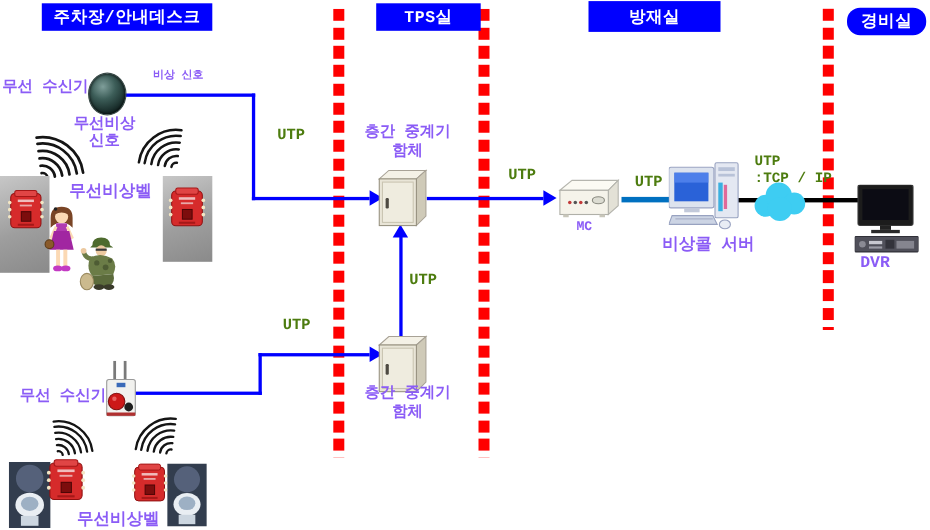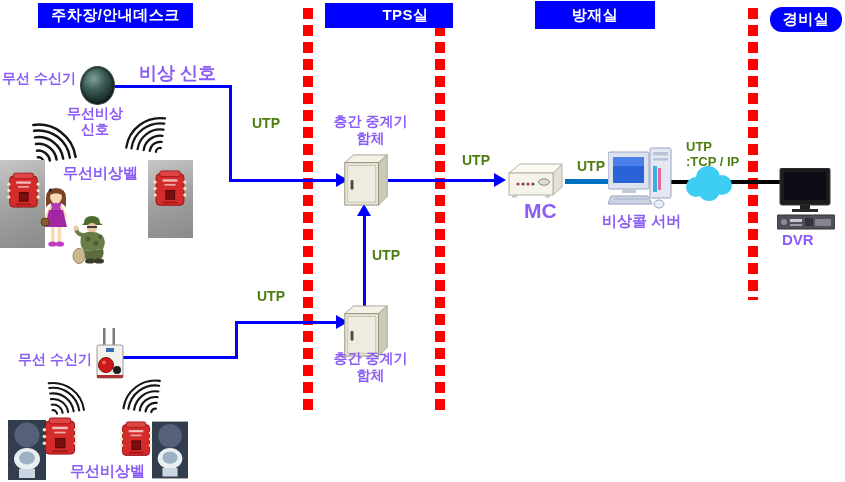--- a/index.html
+++ b/index.html
@@ -1,17 +1,17 @@
 <!DOCTYPE html>
 <html><head>
 <meta charset="utf-8">
 <style>
   html,body{margin:0;padding:0;background:#fff;}
   #stage{position:relative;width:845px;height:482px;background:#ffffff;overflow:hidden;
-         font-family:Liberation Sans, sans-serif;}
+         font-family:Liberation Mono, monospace;}
   .abs{position:absolute;}
   .hdr{position:absolute;background:#0000ff;color:#fff;font-weight:bold;font-size:15px;
        display:flex;align-items:center;justify-content:center;letter-spacing:0.5px;}
   .rlabel{position:absolute;color:#8b5cf6;font-weight:bold;font-size:14px;white-space:nowrap;}
   .ulabel{position:absolute;color:#4d7c0f;font-weight:bold;font-size:13px;white-space:nowrap;}
   .bline{position:absolute;background:#0000ff;}
   .dash{position:absolute;width:0;border-left:5px solid transparent;
         border-image:none;background:repeating-linear-gradient(to bottom,#ff0000 0 11px,transparent 11px 17px);
         width:5px;}
   .arr-r{position:absolute;width:0;height:0;border-top:7px solid transparent;
@@ -71,21 +71,21 @@
         <rect x="11" y="49" width="16" height="9" fill="#ccd6e0"></rect>
       </g>
     </defs>
   </svg>
 
   <div class="dash" style="left:303px;top:8px;height:408px;"></div>
   <div class="dash" style="left:435px;top:8px;height:408px;"></div>
   <div class="dash" style="left:748px;top:8px;height:292px;"></div>
 
   <div class="hdr" style="left:38px;top:3px;width:155px;height:25px;">주차장/안내데스크</div>
-  <div class="hdr" style="left:325px;top:3px;width:95px;height:25px;padding-left:33px;">TPS실</div>
+  <div class="hdr" style="left:342px;top:3px;width:95px;height:25px;">TPS실</div>
   <div class="hdr" style="left:535px;top:1px;width:120px;height:28px;text-align:center;">방재실</div>
   <div class="hdr" style="left:770px;top:7px;width:72px;height:25px;border-radius:12px;">경비실</div>
 
   <div class="bline" style="left:112px;top:85px;width:120px;height:3px;"></div>
   <div class="bline" style="left:229px;top:85px;width:3px;height:97px;"></div>
   <div class="bline" style="left:229px;top:179px;width:107px;height:3px;"></div>
   <div class="arr-r" style="left:336px;top:173px;"></div>
 
   <div class="bline" style="left:388px;top:179px;width:106px;height:3px;"></div>
   <div class="arr-r" style="left:494px;top:173px;"></div>
@@ -96,21 +96,21 @@
   <div class="bline" style="left:123px;top:356px;width:115px;height:3px;"></div>
   <div class="bline" style="left:235px;top:321px;width:3px;height:38px;"></div>
   <div class="bline" style="left:235px;top:321px;width:101px;height:3px;"></div>
   <div class="arr-r" style="left:336px;top:315px;"></div>
 
   <div class="abs" style="left:565px;top:179px;width:47px;height:5px;background:#0070c0;"></div>
   <div class="abs" style="left:670px;top:180px;width:112px;height:4px;background:#000;"></div>
 
   <div class="rlabel" style="left:2px;top:70px;">무선 수신기</div>
   <div class="dome" style="left:80px;top:66px;width:33px;height:37px;"></div>
-  <div class="rlabel" style="left:139px;top:61px;font-size:18px;">비상 신호</div>
+  <div class="rlabel" style="left:139px;top:61px;font-size:10px;">비상 신호</div>
 
   <div class="rlabel ctr" style="left:60px;top:105px;width:70px;white-space:normal;line-height:16px;text-align:center;">
     <div>무선비상</div>
     <div>신호</div>
   </div>
 
   <svg class="abs" style="left:30px;top:119px;transform:rotate(-8deg);" width="48" height="45" viewBox="0 0 50 46">
       <use href="#sym-wifi"></use>
     </svg>
   <svg class="abs" style="left:124px;top:113px;transform:scaleX(-1) rotate(-8deg);" width="44" height="41" viewBox="0 0 50 46">
@@ -187,21 +187,21 @@
     <polygon points="48,12 57,3 57,26 48,34" fill="#e3e1d6" stroke="#b5b5ae"></polygon>
     <rect x="4" y="12" width="44" height="22" fill="#f5f3ea" stroke="#b0b0a8"></rect>
     <circle cx="13" cy="23" r="1.6" fill="#c23a3a"></circle>
       <circle cx="18" cy="23" r="1.6" fill="#555"></circle>
     <circle cx="23" cy="23" r="1.6" fill="#c23a3a"></circle>
       <circle cx="28" cy="23" r="1.6" fill="#555"></circle>
     <ellipse cx="39" cy="21" rx="5.5" ry="3.2" fill="#dcdcd2" stroke="#8a8a80"></ellipse>
     <rect x="7" y="34" width="5" height="2.5" fill="#c8c6ba"></rect>
       <rect x="40" y="34" width="5" height="2.5" fill="#c8c6ba"></rect>
   </svg>
-  <div class="rlabel" style="left:524px;top:199px;font-size:21px;">MC</div>
+  <div class="rlabel" style="left:524px;top:199px;font-size:12px;">MC</div>
 
   <div class="ulabel" style="left:577px;top:158px;font-size:14px;">UTP</div>
 
   <svg class="abs" style="left:608px;top:146px;" width="66" height="64" viewBox="0 0 66 64">
     <rect x="42" y="2" width="21" height="50" rx="1.5" fill="#e4e8f2" stroke="#98a2c0"></rect>
     <rect x="45" y="6" width="15" height="3.5" fill="#b8c2d8"></rect>
     <rect x="45" y="12" width="15" height="2.5" fill="#b8c2d8"></rect>
     <rect x="45" y="20" width="4" height="26" fill="#3ab0e0"></rect>
     <rect x="50" y="22" width="3" height="22" fill="#e06a9a"></rect>
     <rect x="0" y="6" width="41" height="37" rx="2" fill="#dde3ee" stroke="#9aa4c2"></rect>

